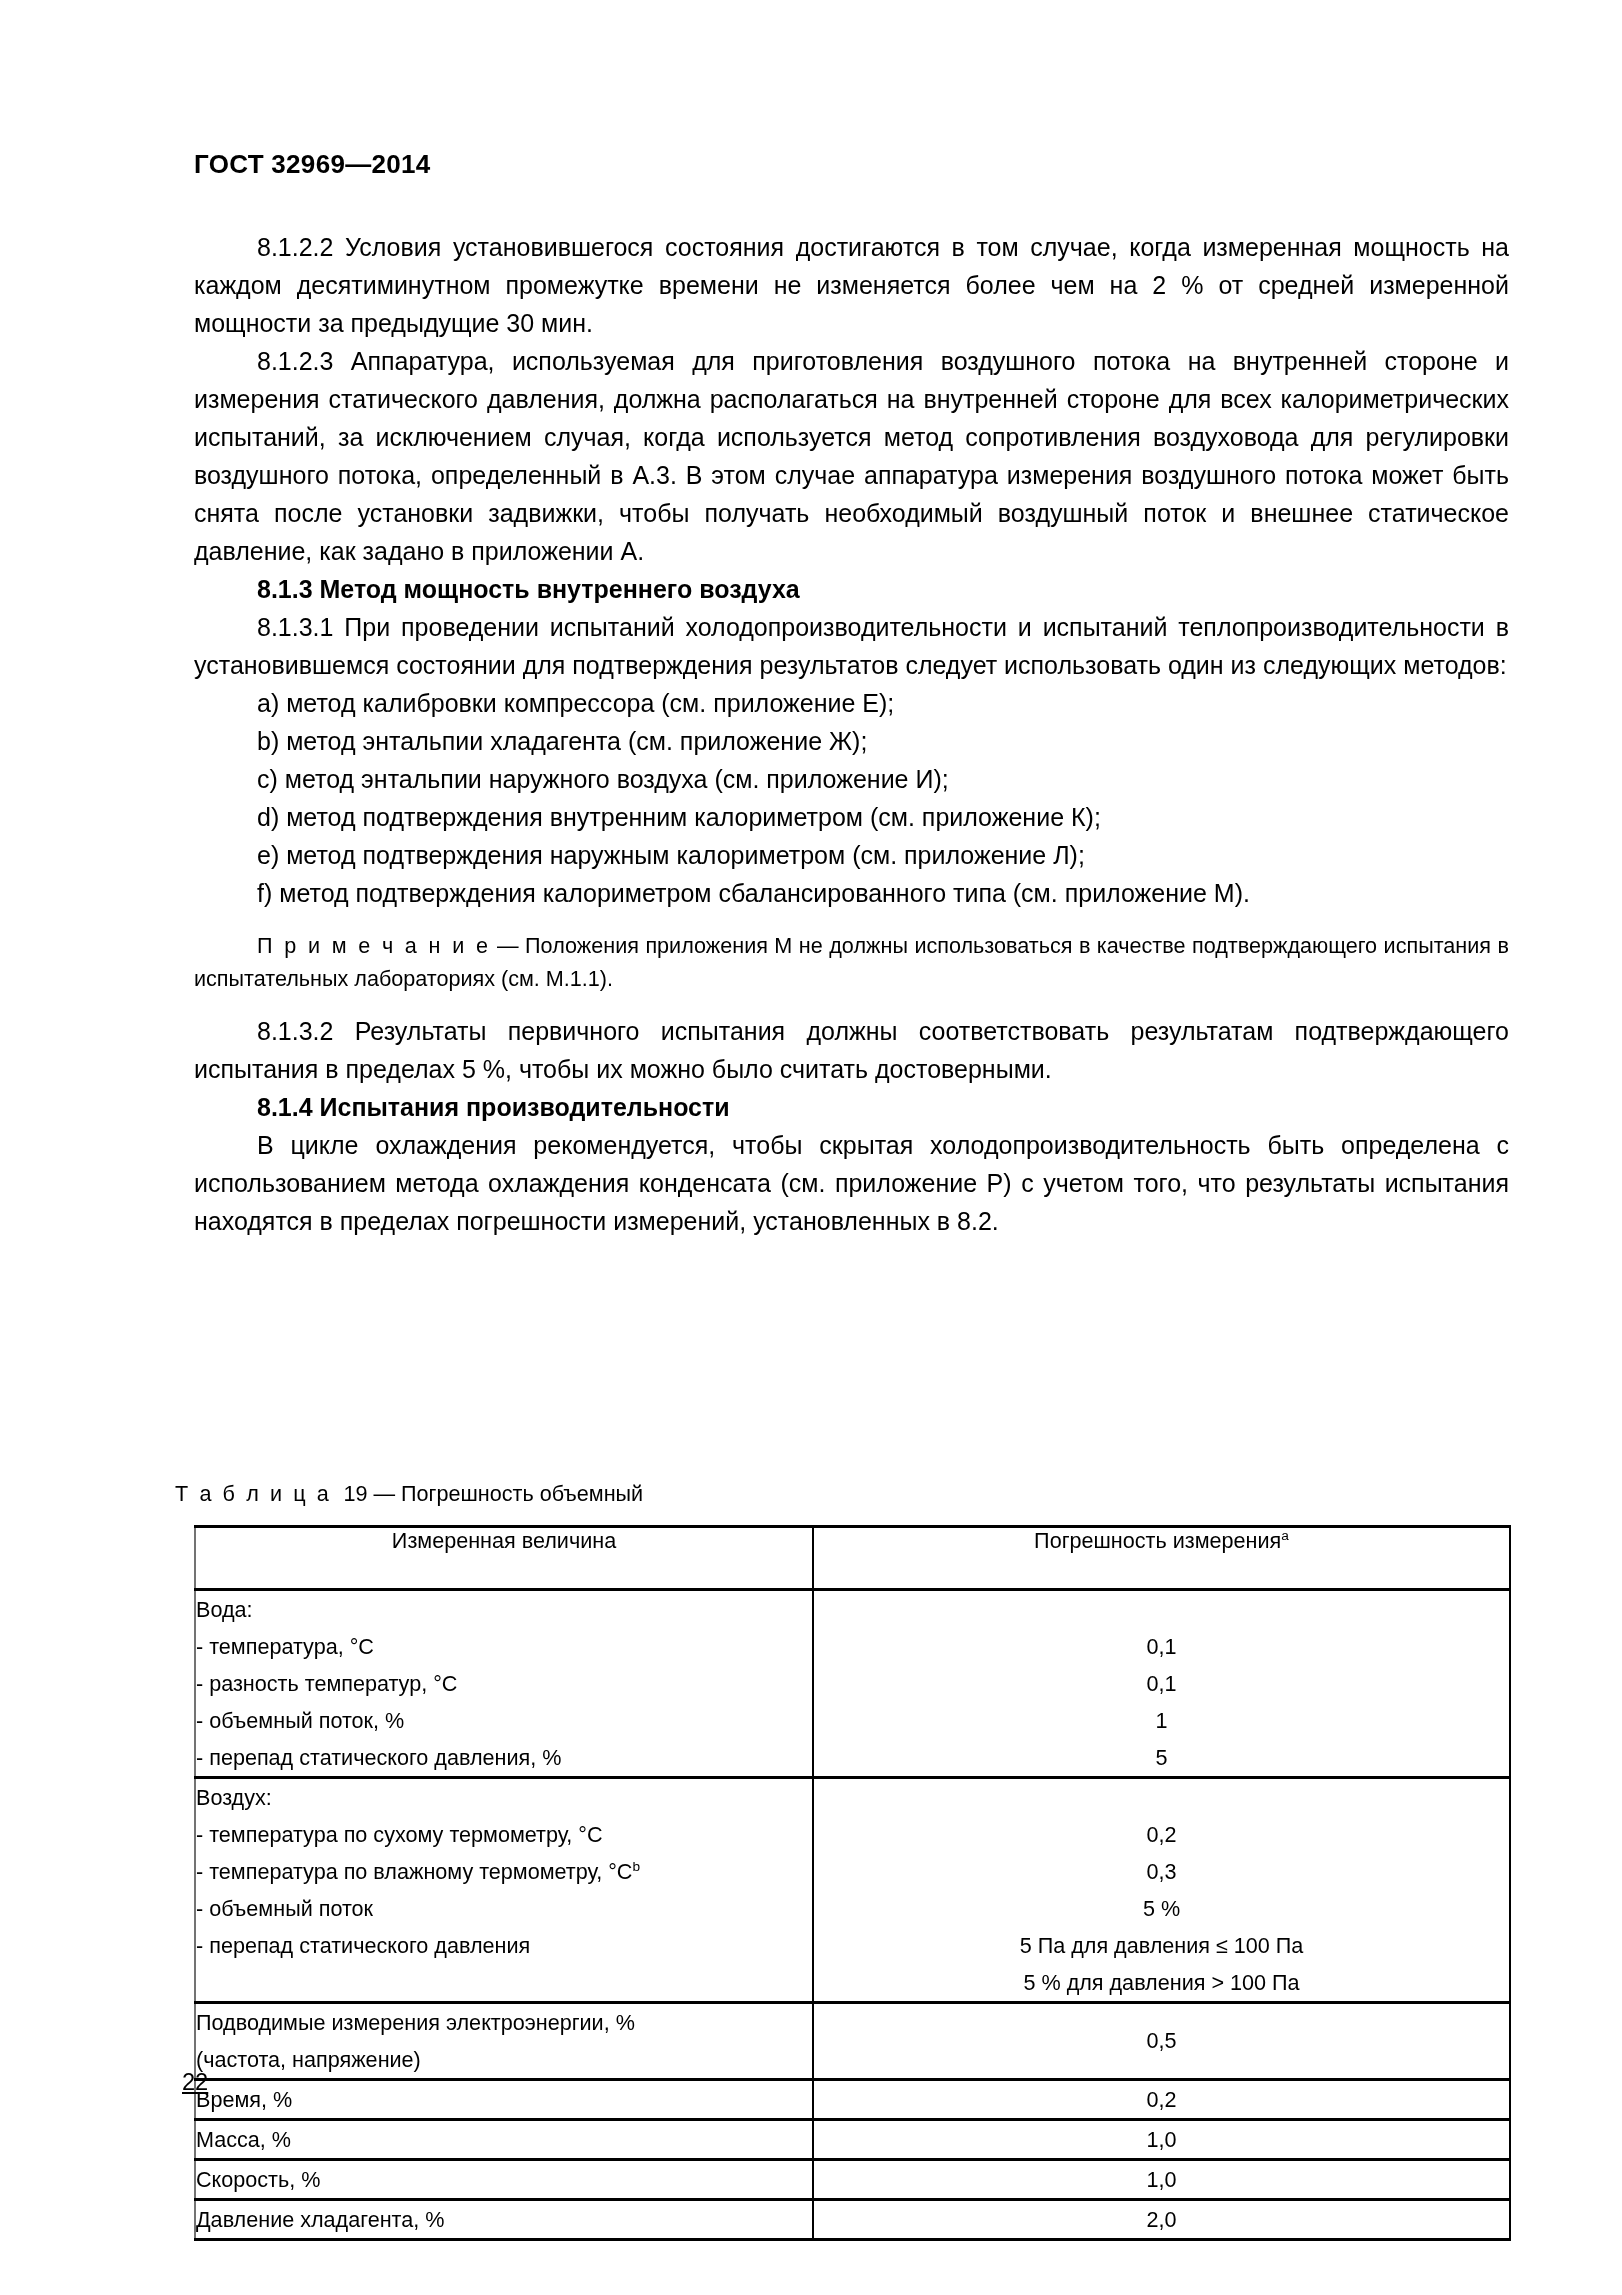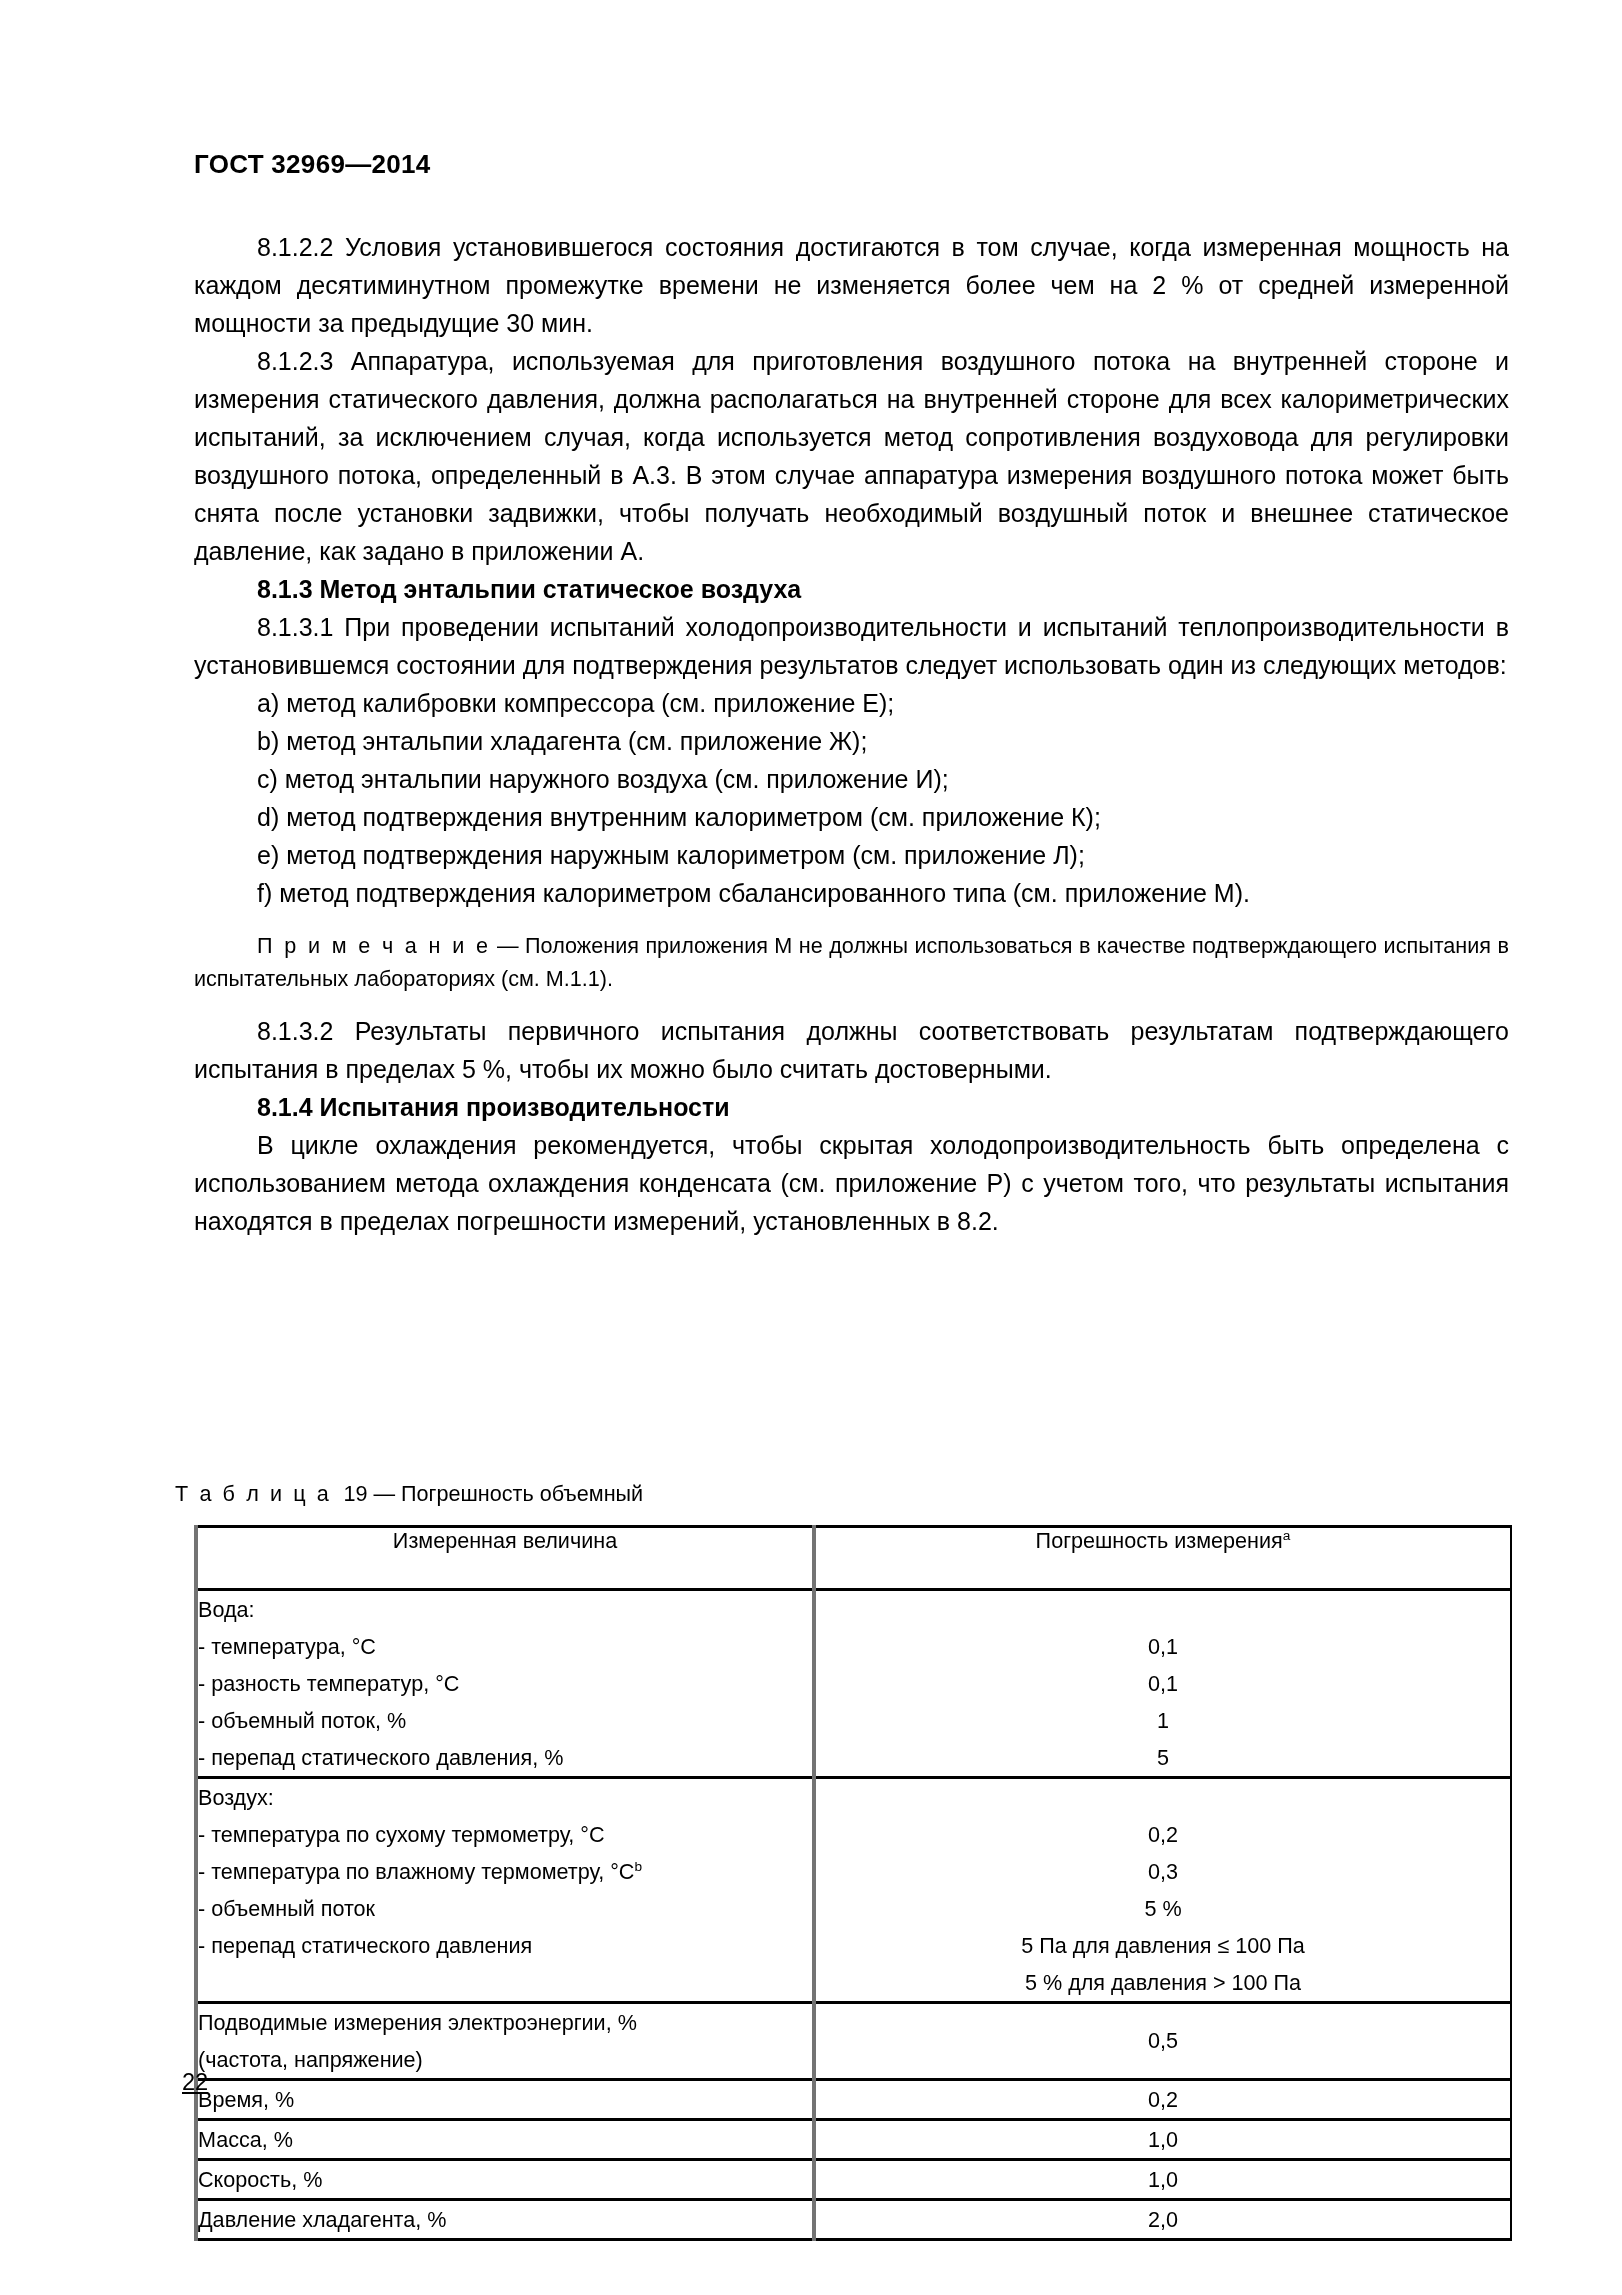--- a/index.html
+++ b/index.html
@@ -103,21 +103,21 @@
     border-collapse: collapse;
     width: 1315px;
     table-layout: fixed;
     font-size: 21.6px;
   }
   table.meas col.c1 { width: 618px; }
   table.meas col.c2 { width: 697px; }
 
   table.meas th,
   table.meas td {
-    border-left: 4px solid #737373;
+    border-left: 2px solid #737373;
     border-right: 2px solid #000;
     padding: 0;
     vertical-align: top;
     font-weight: normal;
   }
 
   .thead-row th {
     border-top: 3.3px solid #000;
     border-bottom: 2px solid #000;
     height: 60px;
@@ -167,21 +167,21 @@
 <div class="page">
 
   <div class="header">ГОСТ 32969—2014</div>
 
   <div class="content">
 
     <p class="para">8.1.2.2 Условия установившегося состояния достигаются в том случае, когда измеренная мощность на каждом десятиминутном промежутке времени не изменяется более чем на 2 % от средней измеренной мощности за предыдущие 30 мин.</p>
 
     <p class="para">8.1.2.3 Аппаратура, используемая для приготовления воздушного потока на внутренней стороне и измерения статического давления, должна располагаться на внутренней стороне для всех калориметрических испытаний, за исключением случая, когда используется метод сопротивления воздуховода для регулировки воздушного потока, определенный в А.3. В этом случае аппаратура измерения воздушного потока может быть снята после установки задвижки, чтобы получать необходимый воздушный поток и внешнее статическое давление, как задано в приложении А.</p>
 
-    <p class="head">8.1.3 Метод энтальпии статическое воздуха</p>
+    <p class="head">8.1.3 Метод мощность внутреннего воздуха</p>
 
     <p class="para">8.1.3.1 При проведении испытаний холодопроизводительности и испытаний теплопроизводительности в установившемся состоянии для подтверждения результатов следует использовать один из следующих методов:</p>
 
     <p class="listitem">a) метод калибровки компрессора (см. приложение Е);</p>
     <p class="listitem">b) метод энтальпии хладагента (см. приложение Ж);</p>
     <p class="listitem">c) метод энтальпии наружного воздуха (см. приложение И);</p>
     <p class="listitem">d) метод подтверждения внутренним калориметром (см. приложение К);</p>
     <p class="listitem">e) метод подтверждения наружным калориметром (см. приложение Л);</p>
     <p class="listitem">f) метод подтверждения калориметром сбалансированного типа (см. приложение М).</p>
 

